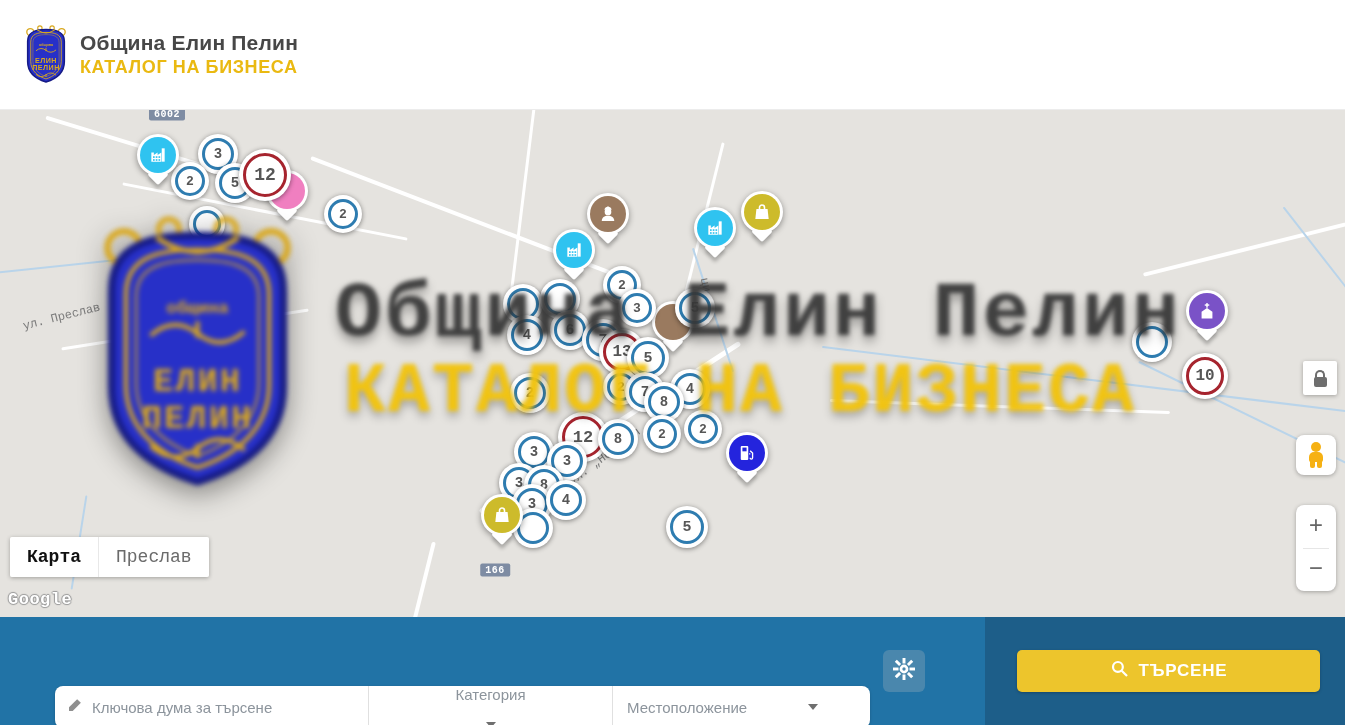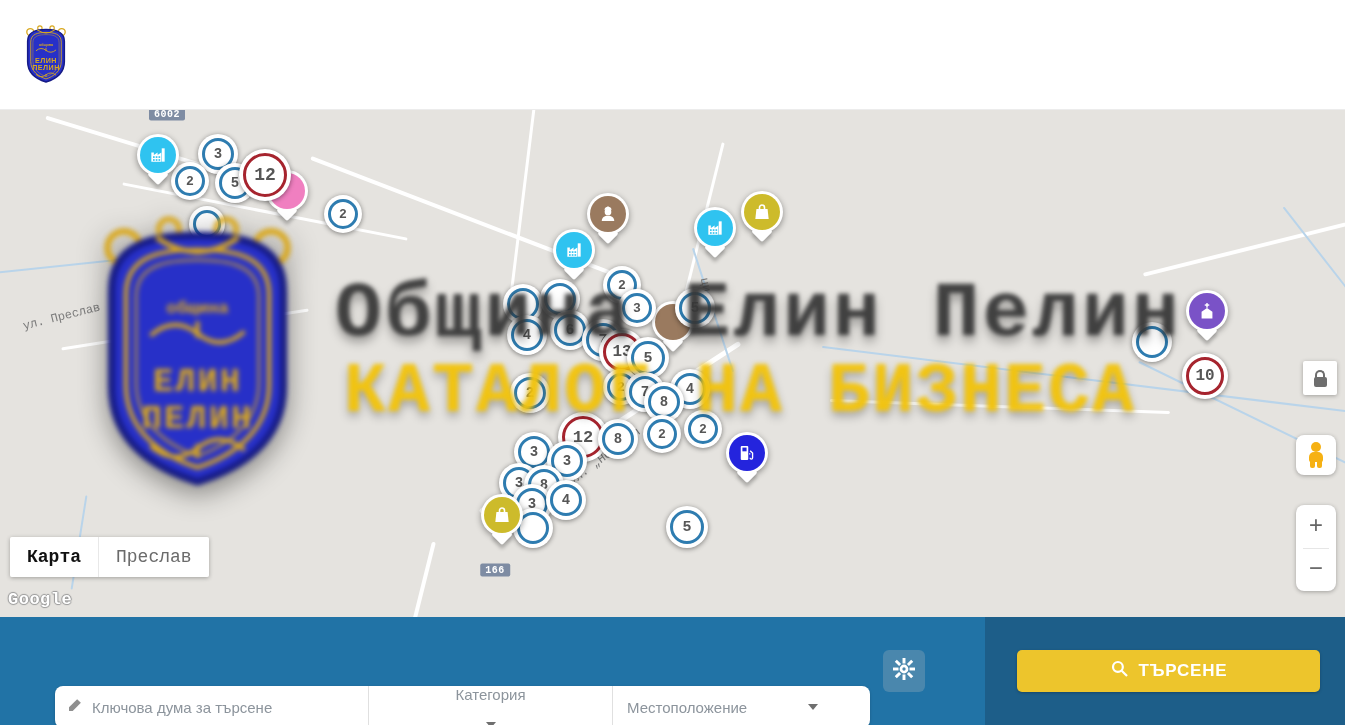--- a/index.html
+++ b/index.html
@@ -126,20 +126,24 @@
     <path d="M70 22 Q110 50 150 22" fill="none" stroke="#d9a81e" stroke-width="5"></path>
     <path d="M110 34 C74 34 40 40 40 78 L40 166 C40 212 76 236 110 247 C144 236 180 212 180 166 L180 78 C180 40 146 34 110 34 Z" fill="none" stroke="#d9a81e" stroke-width="4"></path>
     <path d="M110 44 C80 44 50 49 50 80 L50 164 C50 205 82 226 110 236 C138 226 170 205 170 164 L170 80 C170 49 140 44 110 44 Z" fill="none" stroke="#d9a81e" stroke-width="2"></path>
     <text x="110" y="96" text-anchor="middle" font-size="17" font-weight="bold" fill="#d9a81e">община</text>
     <path d="M64 118 q23 -20 46 -2 q23 18 46 -2 M110 104 v16" fill="none" stroke="#d9a81e" stroke-width="4"></path>
     <text x="110" y="172" text-anchor="middle" font-size="33" font-weight="bold" letter-spacing="2" fill="#d9a81e">ЕЛИН</text>
     <text x="110" y="208" text-anchor="middle" font-size="33" font-weight="bold" letter-spacing="2" fill="#d9a81e">ПЕЛИН</text>
     <path d="M64 226 q23 20 46 2 q23 -18 46 2 M110 224 v14" fill="none" stroke="#d9a81e" stroke-width="4"></path>
   </svg>
         </div>
+      <div id="logo-text">
+        <div class="t1">Община Елин Пелин</div>
+        <div class="t2">КАТАЛОГ НА БИЗНЕСА</div>
+      </div>
     </div>
   </div>
 
   <div id="map">
 
     <div class="road" style="left:40px;  top:45px;  width:270px; height:4px; transform:rotate(17deg);"></div>
     <div class="road" style="left:120px; top:100px; width:290px; height:3px; transform:rotate(11deg);"></div>
     <div class="road" style="left:300px; top:105px; width:330px; height:4px; transform:rotate(21deg);"></div>
     <div class="road" style="left:520px; top:-10px; width:3px;  height:220px; transform:rotate(7deg);"></div>
     <div class="road" style="left:700px; top:30px;  width:3px;  height:180px; transform:rotate(14deg);"></div>

